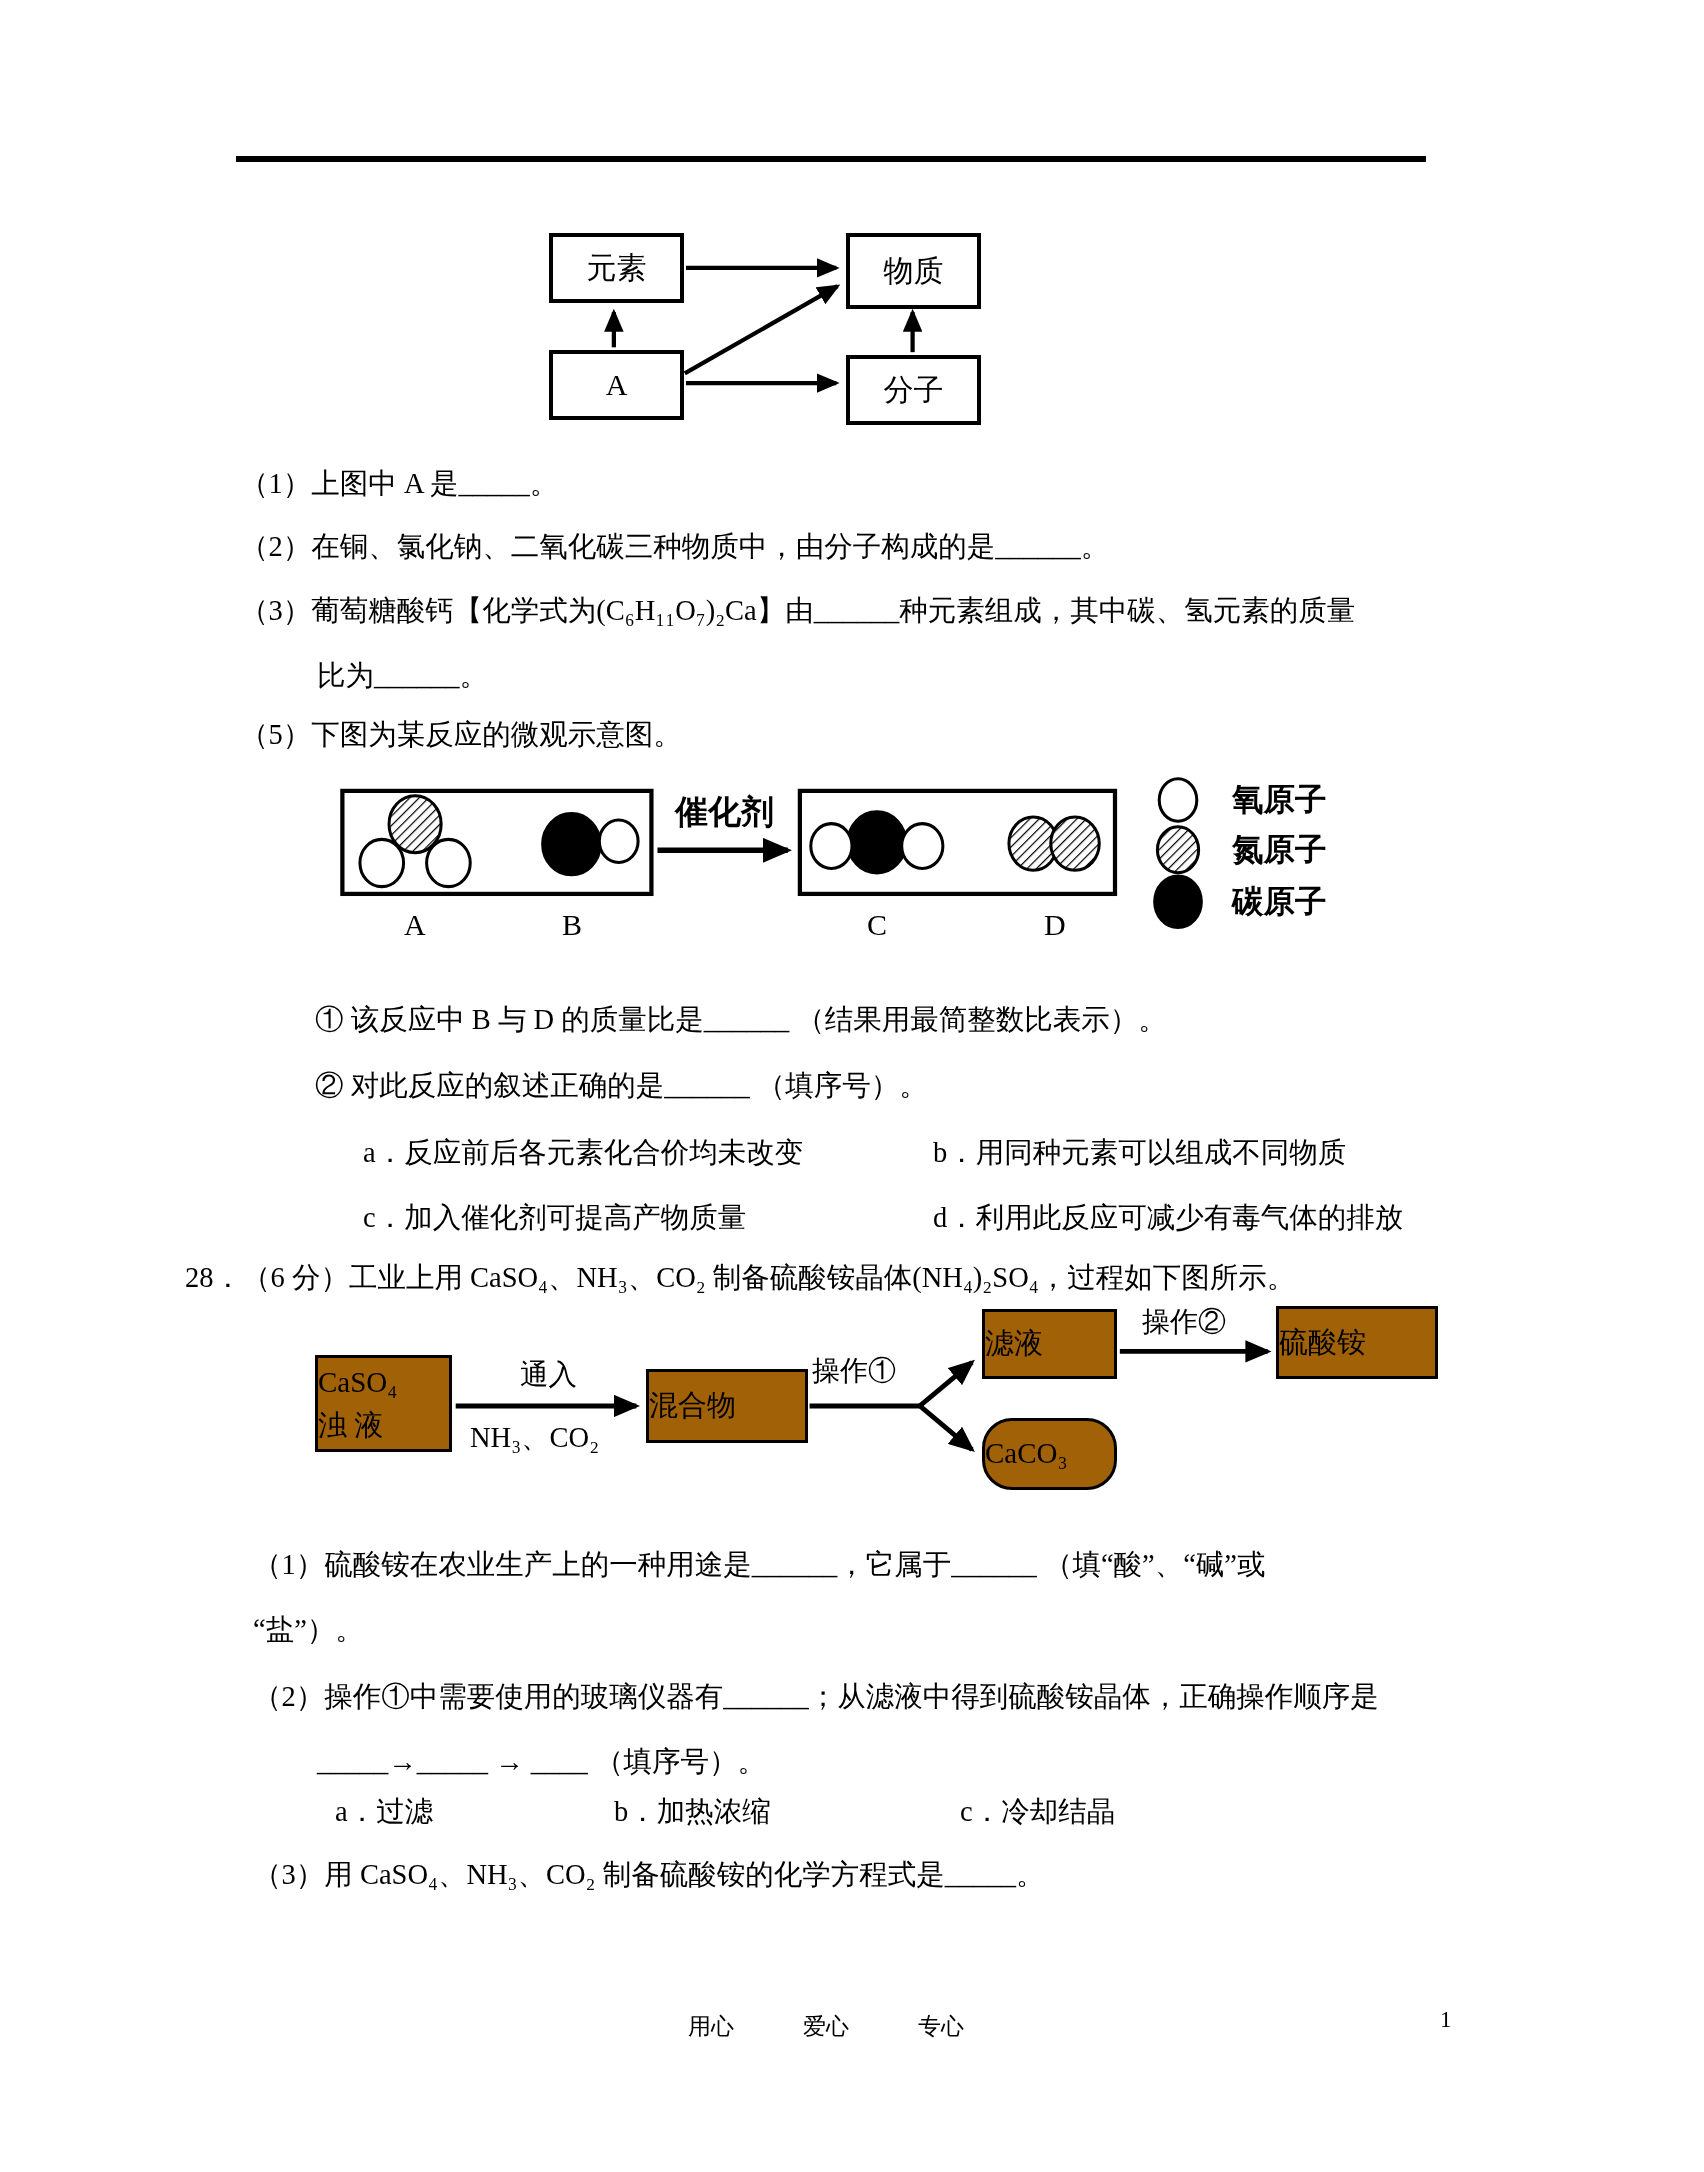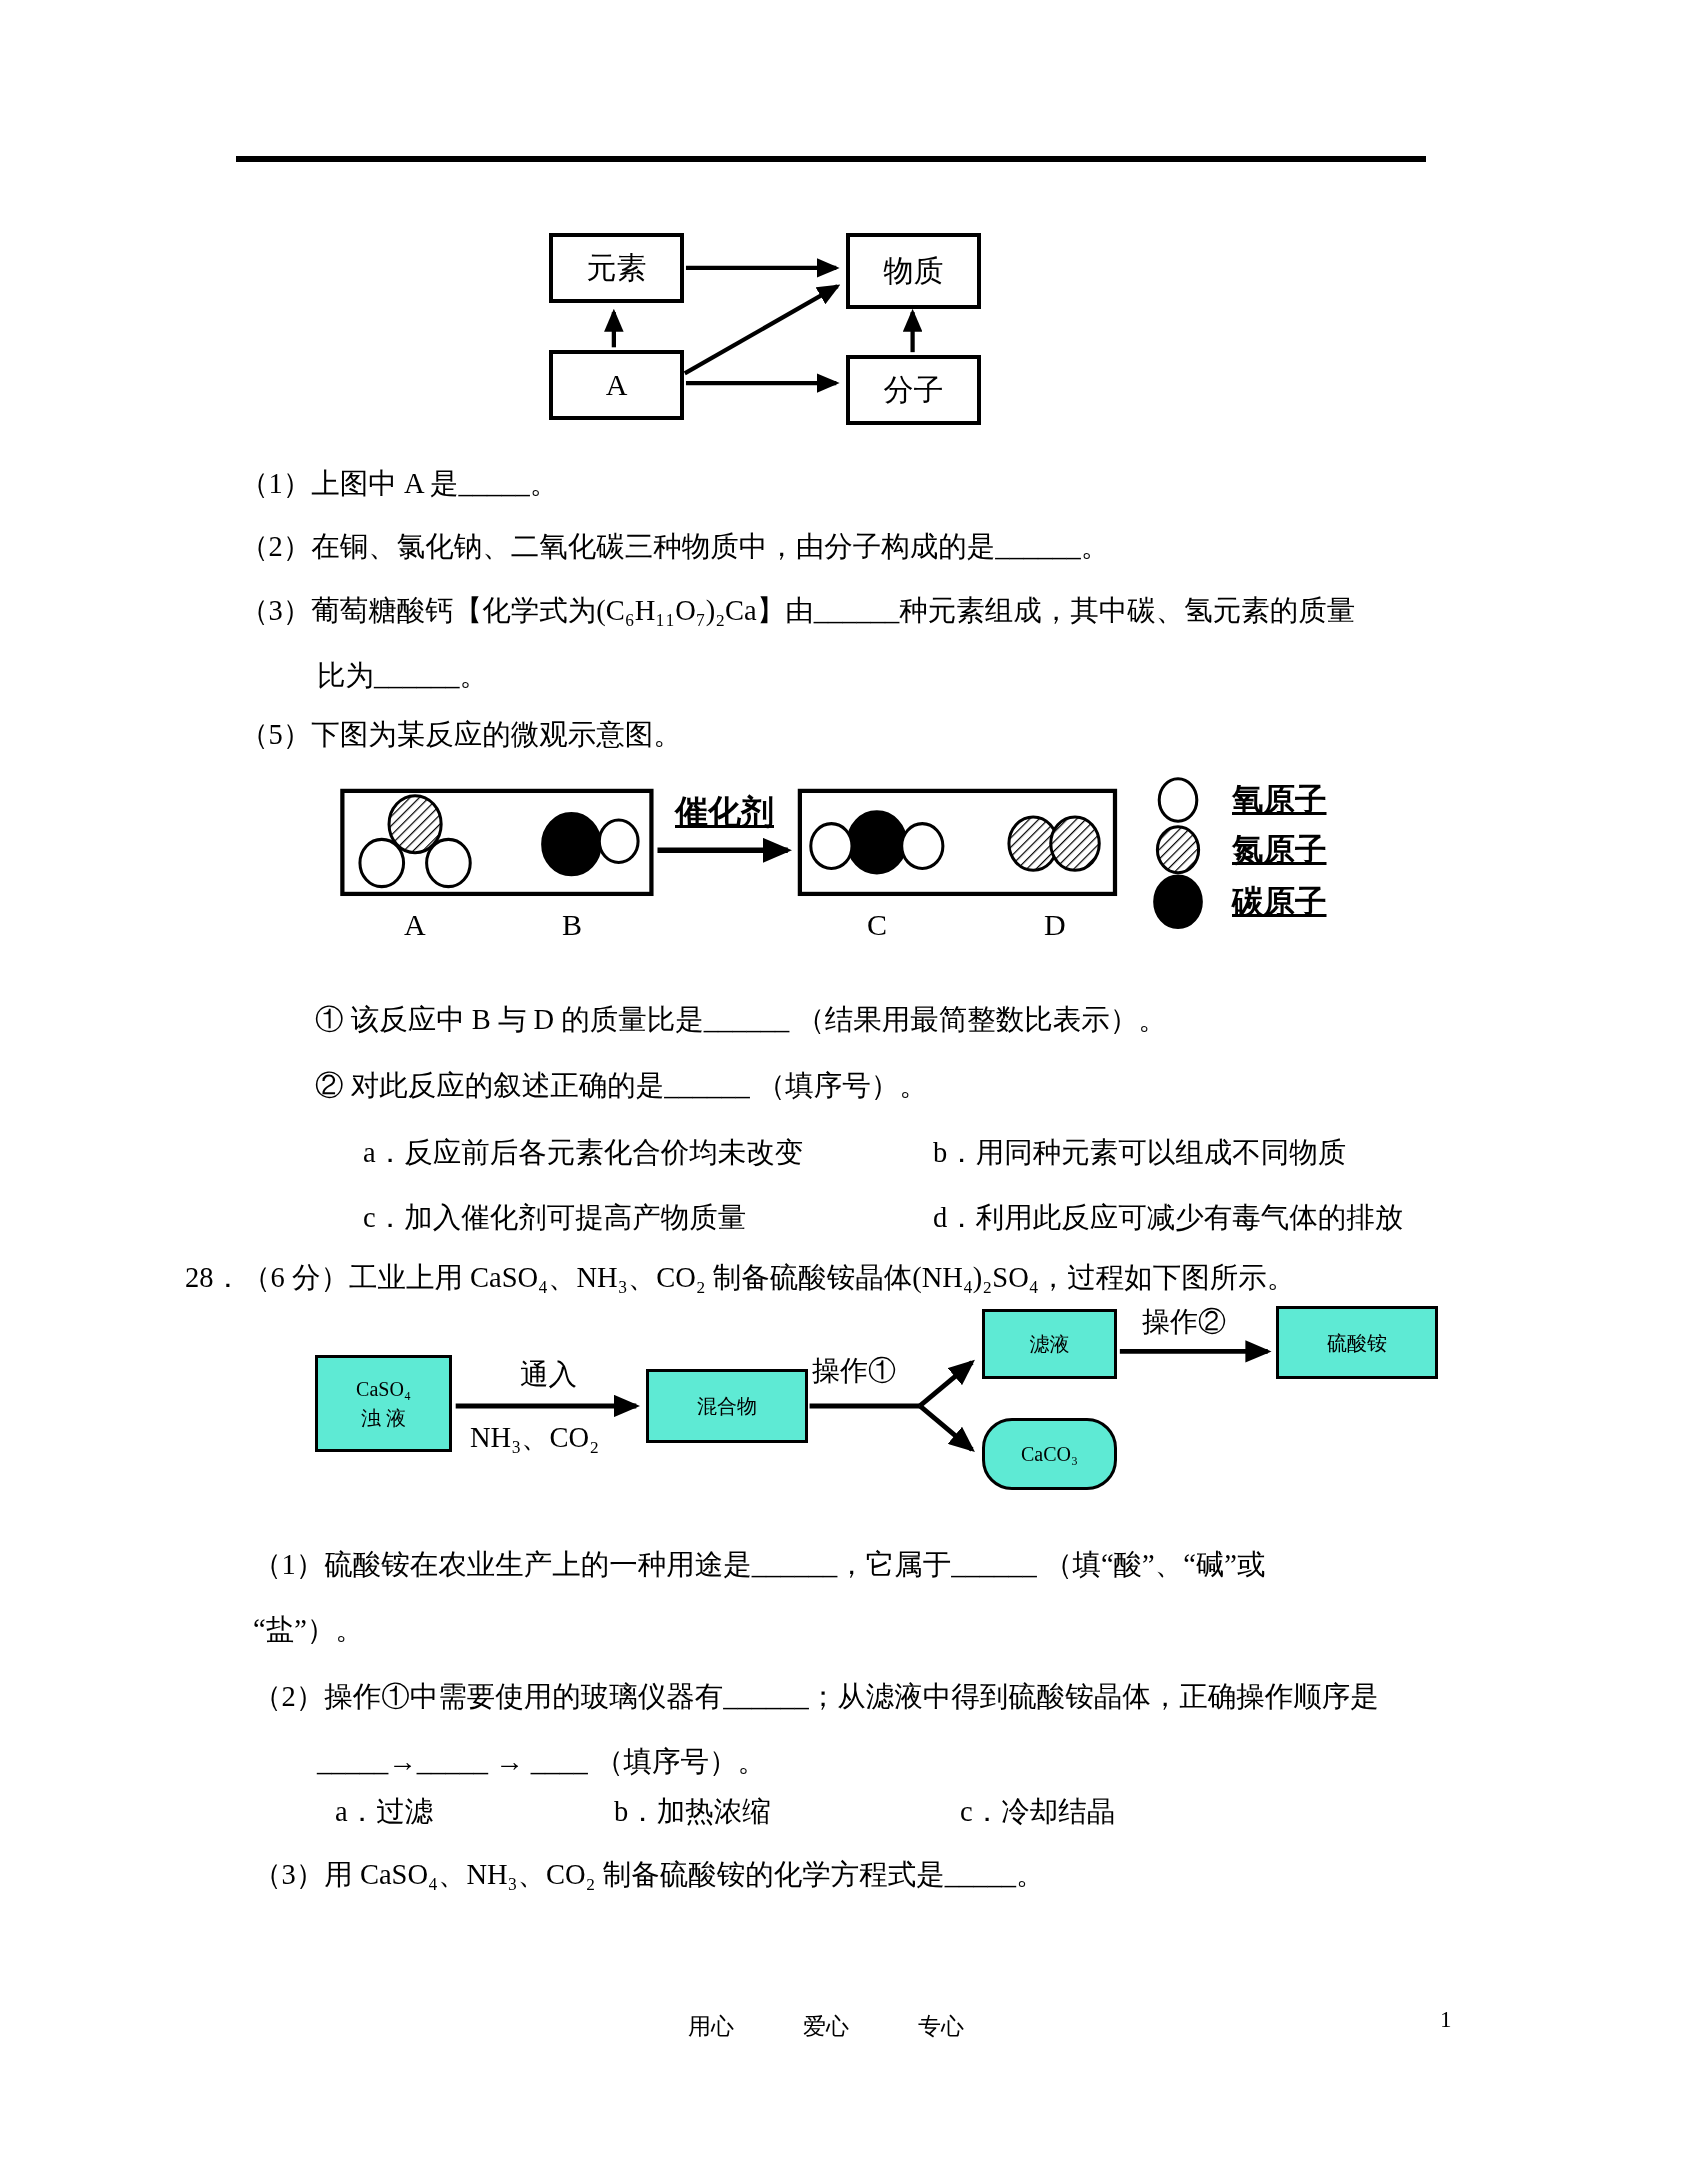--- a/index.html
+++ b/index.html
@@ -23,30 +23,29 @@
   .cbox {
     position:absolute;
     border:4.2px solid #000;
     display:flex; align-items:center; justify-content:center;
     font-size:30px;
     background:#fff;
   }
   .fbox {
     position:absolute;
     border:3.6px solid #000;
-    display:flex; flex-direction:column; align-items:center; justify-content:center;
-    font-size:20px;
+    display:flex; flex-direction:column; align-items:flex-start; justify-content:center;
+    font-size:29px;
     text-align:center;
-    background:#5eead4;
+    background:#a16207;
     line-height:1.5;
   }
   .heiti {
     font-family:"Liberation Sans","DejaVu Sans",sans-serif;
     font-weight:700;
-    text-decoration:underline;
   }
   .diagram-label { position:absolute; font-size:30px; line-height:1; }
   .overlay { position:absolute; left:0; top:0; pointer-events:none; }
   .footer-word { position:absolute; font-size:23px; }
 </style>
 </head>
 <body>
 
 <div class="page">
 

